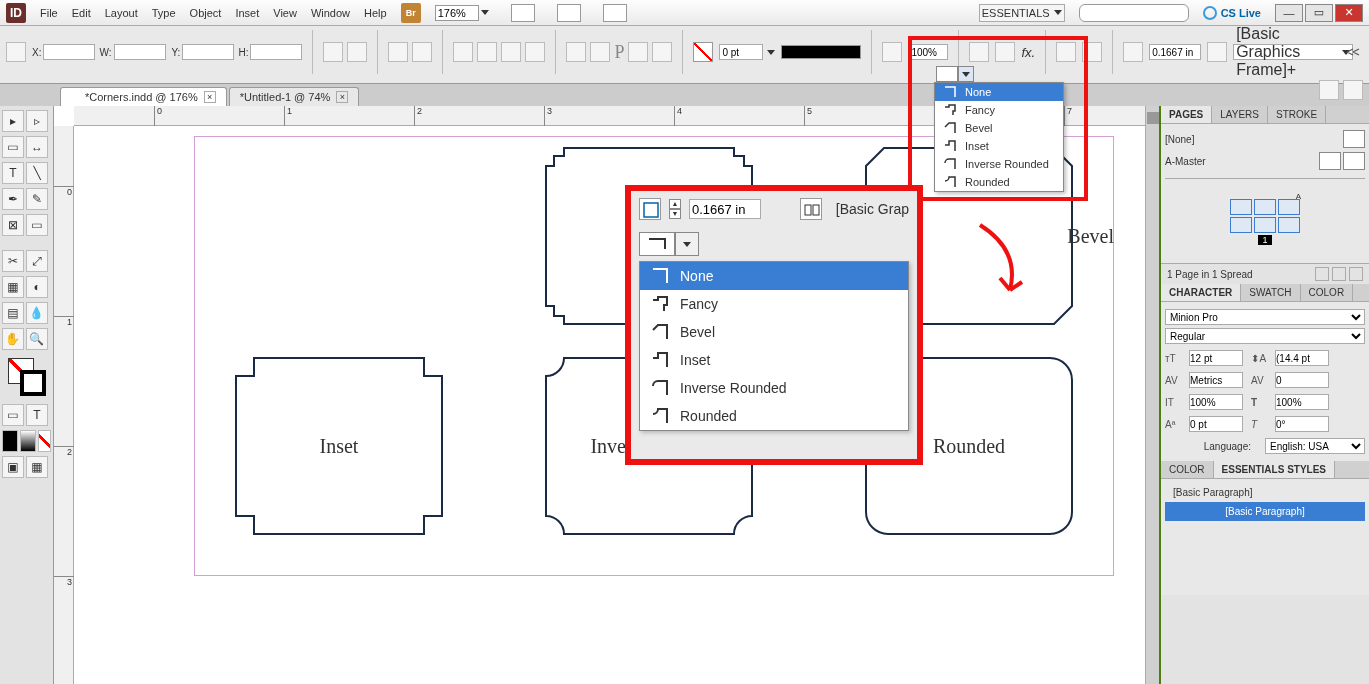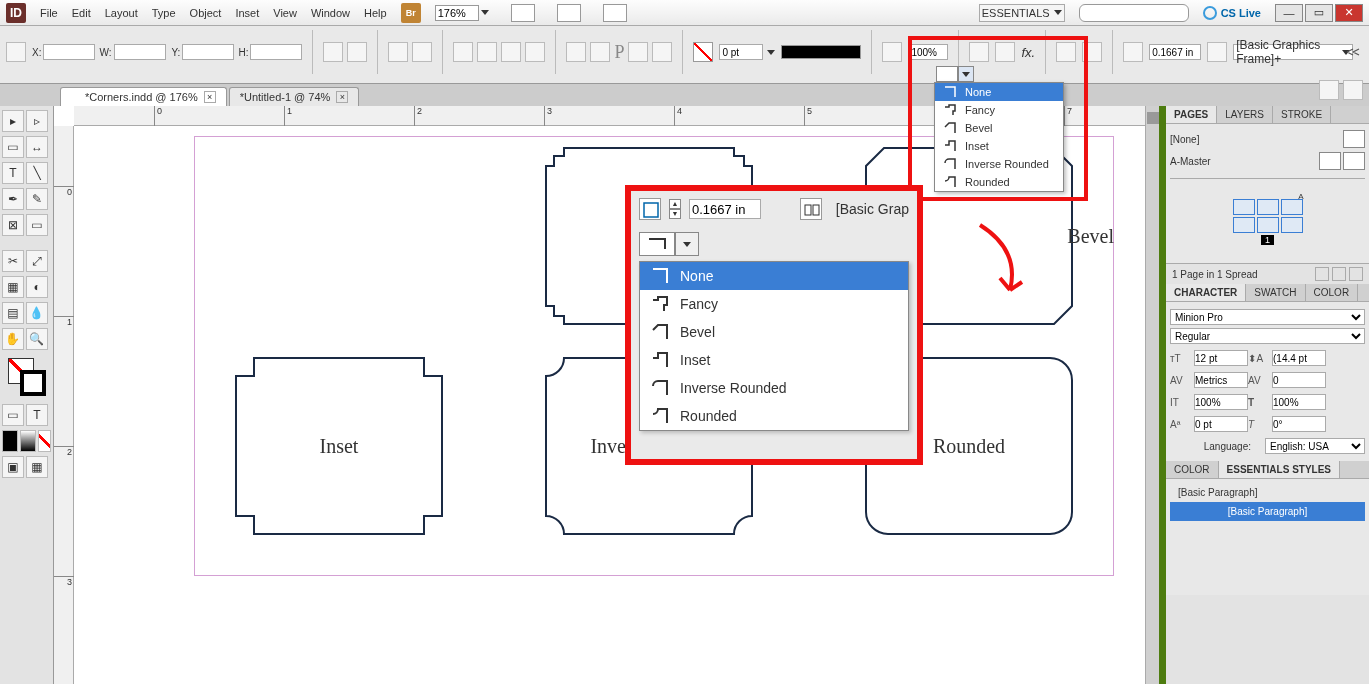--- a/index.html
+++ b/index.html
@@ -26,21 +26,21 @@
 .controlbar { height:58px; background:#e9e9e9;border-bottom:1px solid #999;display:flex;padding:4px 6px;gap:6px;align-items:center;flex-wrap:wrap; }
 .controlbar .grp { display:flex;align-items:center;gap:4px; }
 .controlbar .field { display:flex;align-items:center;gap:2px; }
 .controlbar .field label { font-size:10px; }
 .controlbar input[type=text] { width:52px;height:16px;border:1px solid #aaa;font-size:10px;padding:0 2px;background:#fff; }
 .controlbar .icon-btn { width:20px;height:20px;border:1px solid #bbb;background:#f5f5f5; }
 .controlbar .divider { width:1px;height:44px;background:#bbb;margin:0 4px; }
 .controlbar .stroke-sample { width:80px;height:14px;border:1px solid #999;background:#000; }
 .controlbar .swatch-none { width:20px;height:20px;border:1px solid #999;background:linear-gradient(45deg,#fff 45%,red 45%,red 55%,#fff 55%); }
 .controlbar .corner-input { width:60px;height:16px;border:1px solid #aaa;font-size:10px;background:#fff;padding:0 2px; }
-.controlbar .styledrop { width:120px;height:16px;border:1px solid #aaa;background:#fff;font-size:12px;padding:0 2px;display:flex;align-items:center;justify-content:space-between; }
+.controlbar .styledrop { width:120px;height:16px;border:1px solid #aaa;background:#fff;font-size:16px;padding:0 2px;display:flex;align-items:center;justify-content:space-between; }
 
 
 .red-box { position:absolute;border:4px solid #e11; z-index:40; pointer-events:none; }
 
 
 .corner-dd-small { position:absolute; top:82px; left:934px; width:130px; background:#fff; border:1px solid #888; box-shadow:2px 2px 4px rgba(0,0,0,.25); z-index:42; }
 .corner-dd-small .dd-row { display:flex;align-items:center;gap:8px;padding:2px 8px; }
 .corner-dd-small .dd-row.sel { background:#3a7ed4;color:#fff; }
 .corner-dd-small .dd-ic { width:14px;height:14px;display:inline-block; }
 
@@ -90,39 +90,39 @@
 .frame { position:absolute;width:210px;height:180px;display:flex;align-items:center;justify-content:center;font-family:"Times New Roman",serif;font-size:20px; }
 .frame .outline { position:absolute;inset:0;border:2px solid #1a2a44; }
 .f-square { top:20px; left:80px; }
 .f-fancy { top:20px; left:390px; }
 .f-bevel { top:20px; left:710px; }
 .f-inset { top:230px; left:80px; }
 .f-invround { top:230px; left:390px; }
 .f-rounded { top:230px; left:710px; }
 
 
-.rightpanels { width:210px;background:#e3e3e3;border-left:7px solid #4d7c0f;display:flex;flex-direction:column; }
+.rightpanels { width:210px;background:#e3e3e3;border-left:2px solid #4d7c0f;display:flex;flex-direction:column; }
 .panel-tabs { display:flex;background:#d0d0d0;border-bottom:1px solid #aaa; }
 .panel-tabs .pt { padding:3px 8px;font-size:10px;border-right:1px solid #aaa;cursor:pointer; }
 .panel-tabs .pt.active { background:#e8e8e8;font-weight:bold; }
 .panel-body { background:#e8e8e8;padding:4px;font-size:10px; }
 .panel-body .row { display:flex;justify-content:space-between;align-items:center;padding:2px 0; }
 .panel-body .master-box { display:flex;gap:2px;align-items:center; }
 .panel-body .pg-thumb { width:22px;height:28px;border:1px solid #888;background:#fff; }
 .spread-thumbs { display:flex;justify-content:center;padding:14px 0;gap:2px; }
 .spread-thumbs .mini { width:22px;height:16px;border:1px solid #3a7ed4;background:#dfe9f5; }
 .panel-footer { display:flex;justify-content:space-between;align-items:center;padding:3px 6px;border-top:1px solid #aaa;font-size:10px; }
 .panel-footer .ic { width:14px;height:14px;border:1px solid #aaa; }
 
 .charpanel .fld { display:flex;align-items:center;gap:4px;margin:3px 0; }
 .charpanel select,.charpanel input { border:1px solid #aaa;font-size:10px;height:16px;background:#fff; }
 .charpanel .wide { width:100%; }
 .charpanel .half { width:54px; }
 .charpanel .lbl { width:20px;font-size:10px;color:#555; }
-.charpanel .dual { display:flex;}
+.charpanel .dual { display:flex;gap:8px; }
 
 .parastyle-list { background:#e8e8e8; }
 .parastyle-list .ps-item { padding:4px 8px;font-size:10px; }
 .parastyle-list .ps-item.sel { background:#3a7ed4;color:#fff;text-align:center; }
 
 .narrow-panel { width:14px;background:#d0d0d0;border-left:1px solid #aaa; }
 .narrow-panel .ic { width:12px;height:12px;margin:6px auto;background:#999; }
 
 .tri { display:inline-block;width:0;height:0;border-left:4px solid transparent;border-right:4px solid transparent;border-top:5px solid #333; }
 </style>

